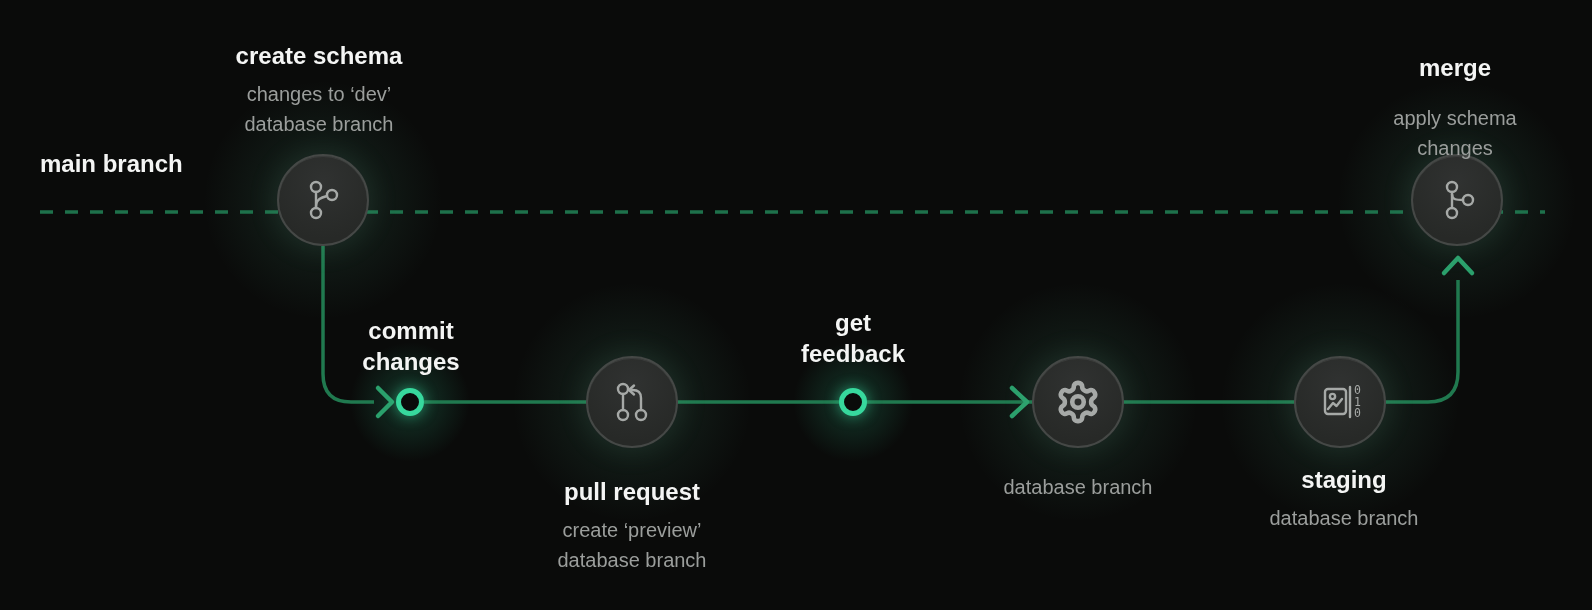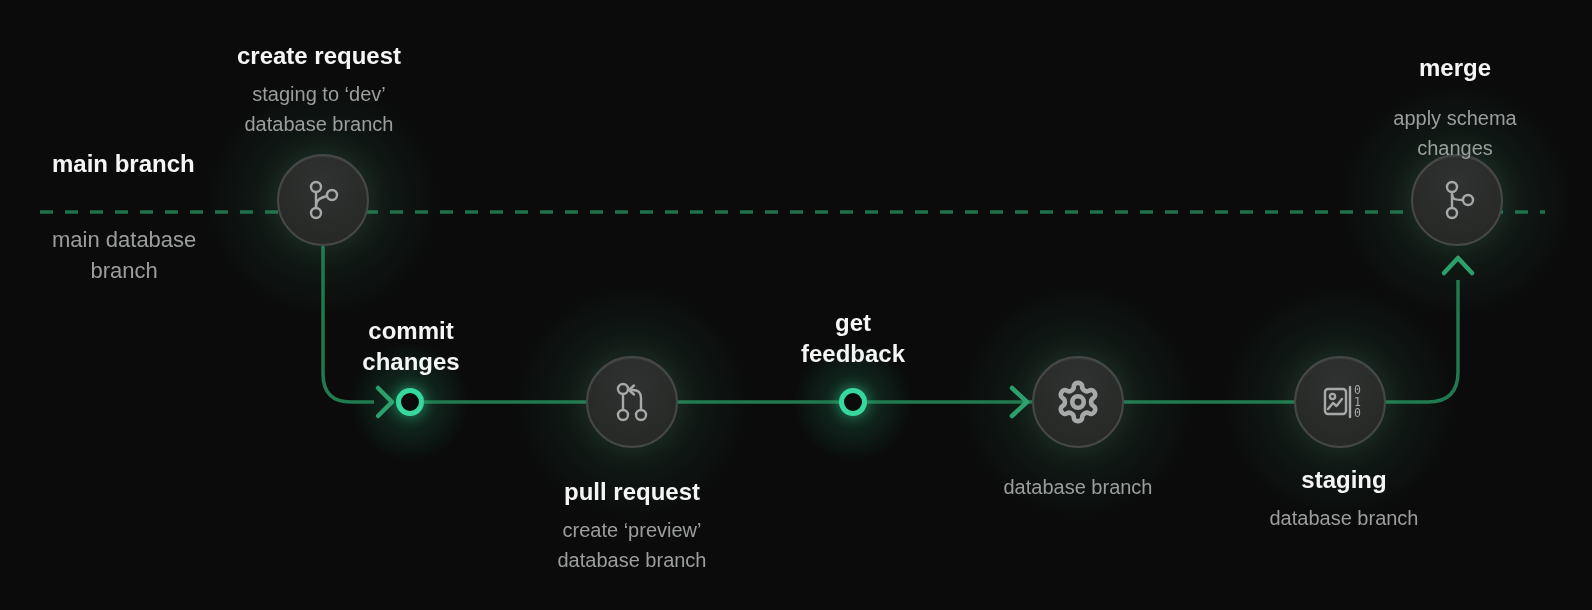--- a/index.html
+++ b/index.html
@@ -33,21 +33,21 @@
     position:absolute;width:92px;height:92px;border-radius:50%;
     background:radial-gradient(circle at 50% 30%, var(--node-fill-top), var(--node-fill) 75%);
     border:2px solid var(--node-border);
     box-shadow:inset 0 1px 0 rgba(255,255,255,.07), 0 0 34px rgba(160,235,200,.10);
     display:flex;align-items:center;justify-content:center;box-sizing:border-box;
   }
   .node svg{stroke:var(--icon);fill:none;stroke-width:2.4;stroke-linecap:round;stroke-linejoin:round;}
   .node text{stroke:none;fill:var(--icon);font-family:"DejaVu Sans Mono",monospace;font-size:11.5px;}
 
   .lbl{position:absolute;text-align:center;transform:translateX(-50%);white-space:nowrap;}
-  .lbl.left{transform:none;text-align:center;margin-left:12px;}
+  .lbl.left{transform:none;text-align:right;}
   .t{color:var(--title);font-weight:700;font-size:24px;line-height:31px;}
   .s{color:var(--subtitle);font-weight:400;font-size:20px;line-height:30px;}
   .s.lane{font-size:22px;line-height:31px;}
 </style>
 </head>
 <body>
 
 <div class="canvas">
 
   <div class="glow big" style="left:323px;top:200px"></div>
@@ -144,29 +144,25 @@
       <path d="M34,9 V39"></path>
       <text x="41.5" y="16" text-anchor="middle">0</text>
       <text x="41.5" y="27.5" text-anchor="middle">1</text>
       <text x="41.5" y="39" text-anchor="middle">0</text>
     </svg>
   </div>
 
   <div class="lbl left" style="left:40px;top:148px">
     <div class="t">main branch</div>
   </div>
-  <div class="lbl left s lane" style="left:40px;top:224px">
-    <div>main database</div>
-    <div>branch</div>
-  </div>
 
   <div class="lbl" style="left:319px;top:40px">
-    <div class="t">create request</div>
-    <div class="s" style="margin-top:8px">
-      <div>staging to ‘dev’</div>
+    <div class="t">create schema</div>
+    <div class="s" style="margin-top:8px">
+      <div>changes to ‘dev’</div>
       <div>database branch</div>
     </div>
   </div>
 
   <div class="lbl" style="left:1455px;top:52px">
     <div class="t">merge</div>
     <div class="s" style="margin-top:20px">
       <div>apply schema</div>
       <div>changes</div>
     </div>

